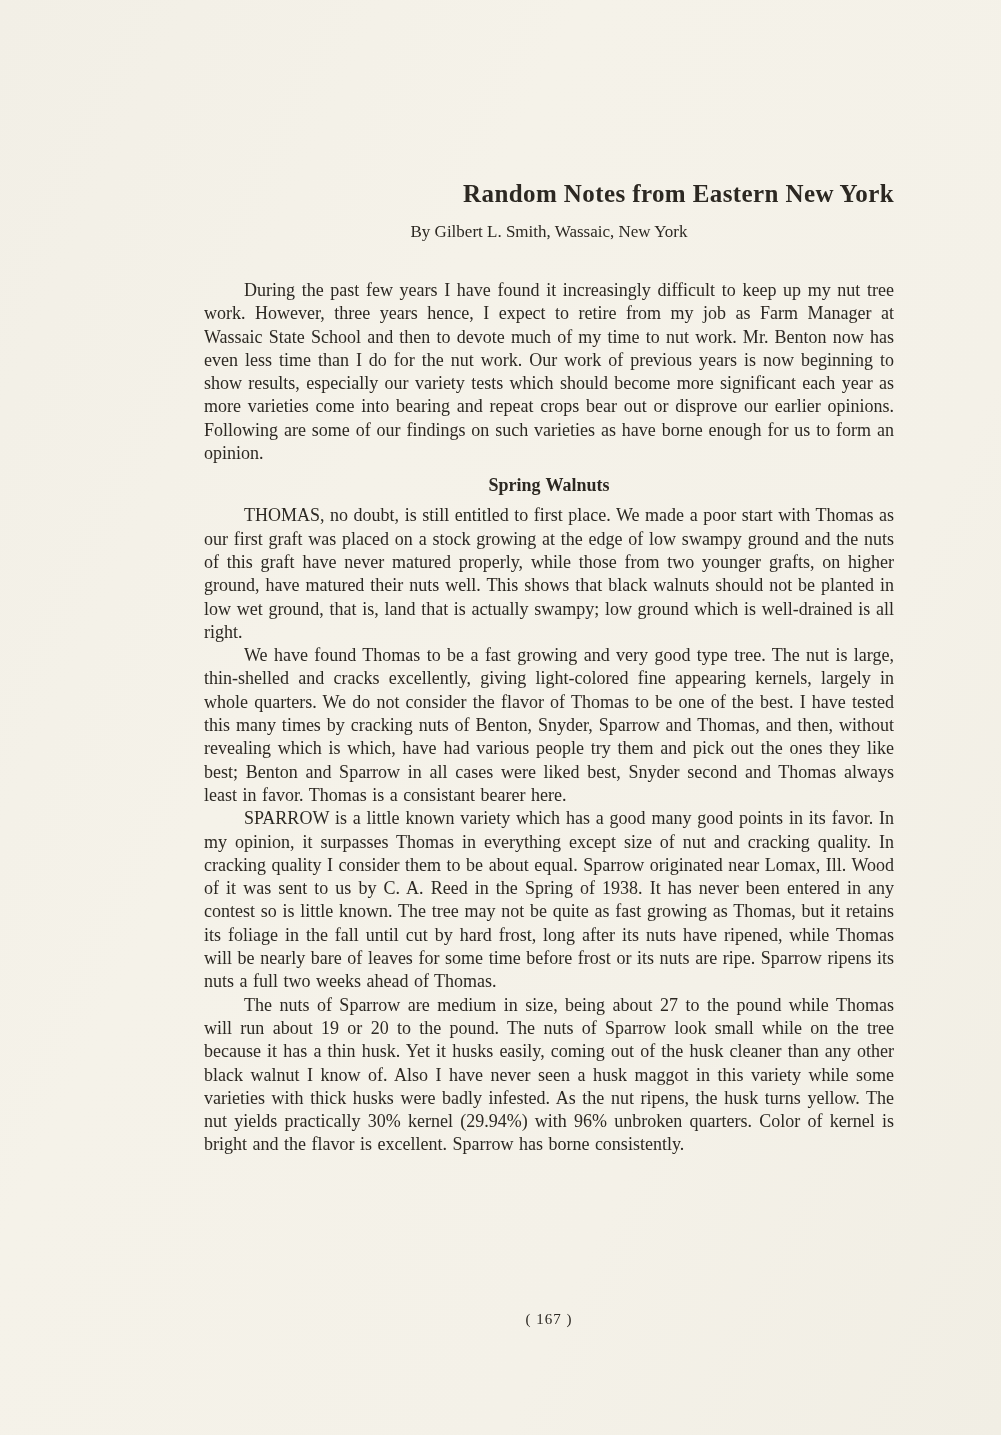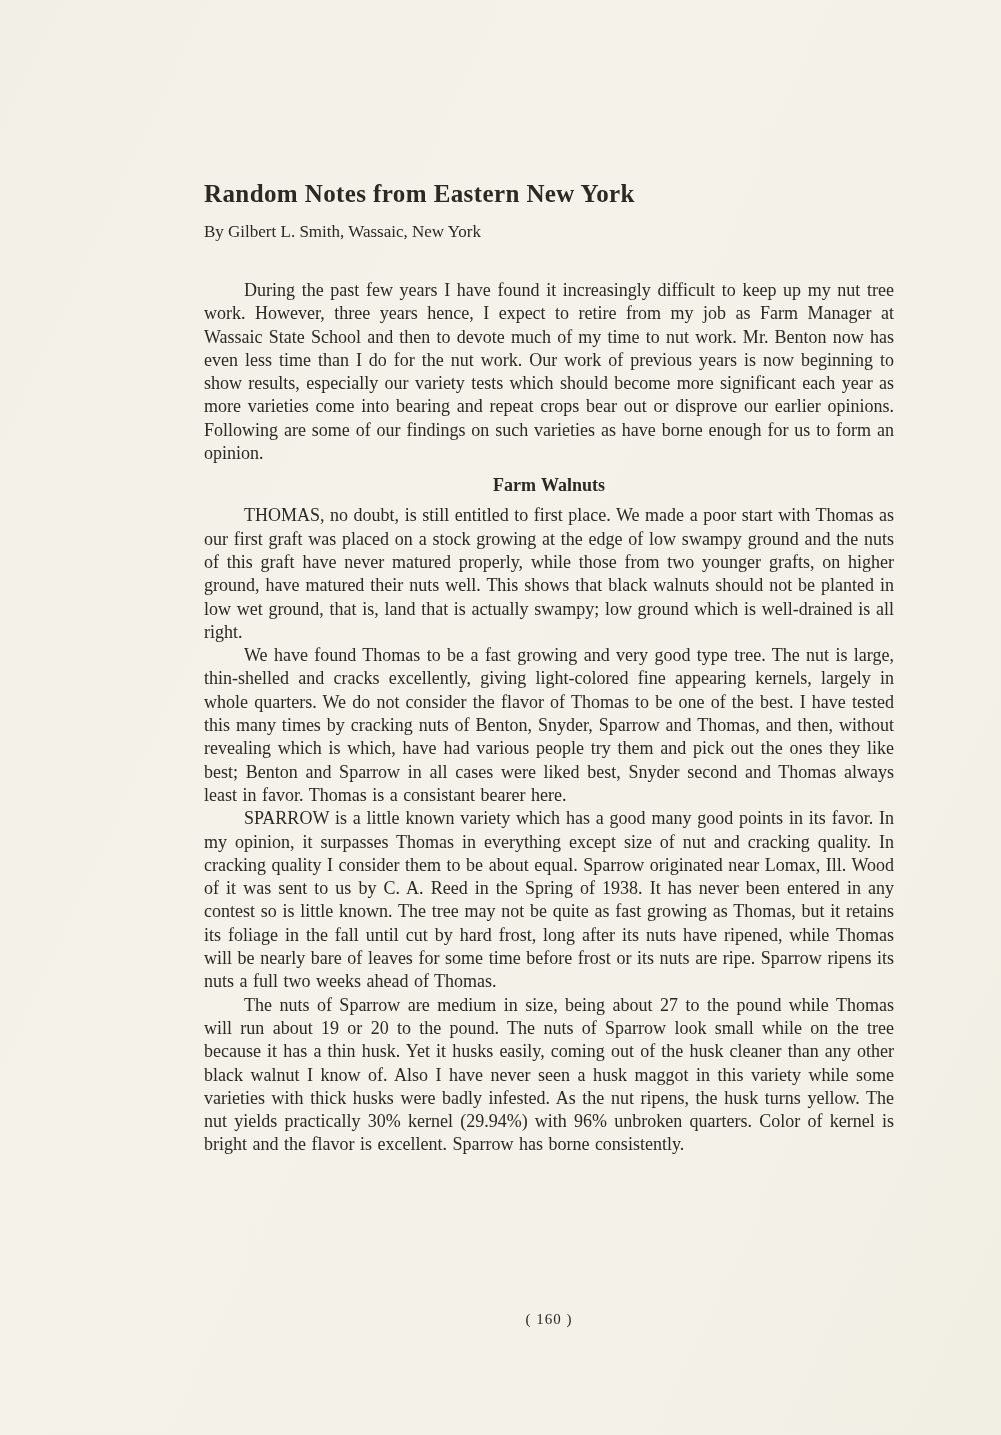--- a/index.html
+++ b/index.html
@@ -24,28 +24,28 @@
     position: absolute;
     left: 204px;
     top: 180px;
     width: 690px;
   }
   .title {
     margin: 0;
     font-size: 25px;
     line-height: 28px;
     font-weight: bold;
-    text-align: left;
+    text-align: right;
     letter-spacing: 0.4px;
   }
   .byline {
     margin-top: 13px;
     font-size: 17px;
     line-height: 22px;
-    text-align: left;
+    text-align: center;
   }
   .bodytext {
     margin-top: 36px;
     font-size: 18px;
     line-height: 23.3px;
     text-align: justify;
     word-spacing: 1px;
   }
   .bodytext p {
     margin: 0;
@@ -71,21 +71,21 @@
 </style>
 </head>
 <body>
 
 <div class="scan">
   <div class="content">
     <h1 class="title">Random Notes from Eastern New York</h1>
     <div class="byline">By Gilbert L. Smith, Wassaic, New York</div>
     <div class="bodytext">
       <p>During the past few years I have found it increasingly difficult to keep up my nut tree work. However, three years hence, I expect to retire from my job as Farm Manager at Wassaic State School and then to devote much of my time to nut work. Mr. Benton now has even less time than I do for the nut work. Our work of previous years is now beginning to show results, especially our variety tests which should become more significant each year as more varieties come into bearing and repeat crops bear out or disprove our earlier opinions. Following are some of our findings on such varieties as have borne enough for us to form an opinion.</p>
-      <h2 class="section-heading">Farm Walnuts</h2>
+      <h2 class="section-heading">Spring Walnuts</h2>
       <p>THOMAS, no doubt, is still entitled to first place. We made a poor start with Thomas as our first graft was placed on a stock growing at the edge of low swampy ground and the nuts of this graft have never matured properly, while those from two younger grafts, on higher ground, have matured their nuts well. This shows that black walnuts should not be planted in low wet ground, that is, land that is actually swampy; low ground which is well-drained is all right.</p>
       <p>We have found Thomas to be a fast growing and very good type tree. The nut is large, thin-shelled and cracks excellently, giving light-colored fine appearing kernels, largely in whole quarters. We do not consider the flavor of Thomas to be one of the best. I have tested this many times by cracking nuts of Benton, Snyder, Sparrow and Thomas, and then, without revealing which is which, have had various people try them and pick out the ones they like best; Benton and Sparrow in all cases were liked best, Snyder second and Thomas always least in favor. Thomas is a consistant bearer here.</p>
       <p>SPARROW is a little known variety which has a good many good points in its favor. In my opinion, it surpasses Thomas in everything except size of nut and cracking quality. In cracking quality I consider them to be about equal. Sparrow originated near Lomax, Ill. Wood of it was sent to us by C. A. Reed in the Spring of 1938. It has never been entered in any contest so is little known. The tree may not be quite as fast growing as Thomas, but it retains its foliage in the fall until cut by hard frost, long after its nuts have ripened, while Thomas will be nearly bare of leaves for some time before frost or its nuts are ripe. Sparrow ripens its nuts a full two weeks ahead of Thomas.</p>
       <p>The nuts of Sparrow are medium in size, being about 27 to the pound while Thomas will run about 19 or 20 to the pound. The nuts of Sparrow look small while on the tree because it has a thin husk. Yet it husks easily, coming out of the husk cleaner than any other black walnut I know of. Also I have never seen a husk maggot in this variety while some varieties with thick husks were badly infested. As the nut ripens, the husk turns yellow. The nut yields practically 30% kernel (29.94%) with 96% unbroken quarters. Color of kernel is bright and the flavor is excellent. Sparrow has borne consistently.</p>
     </div>
   </div>
-  <div class="pageno">( 160 )</div>
+  <div class="pageno">( 167 )</div>
 </div>
 
 </body></html>

